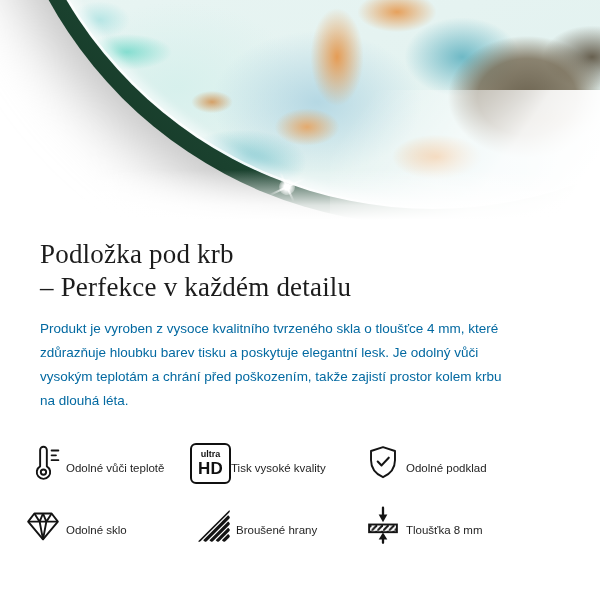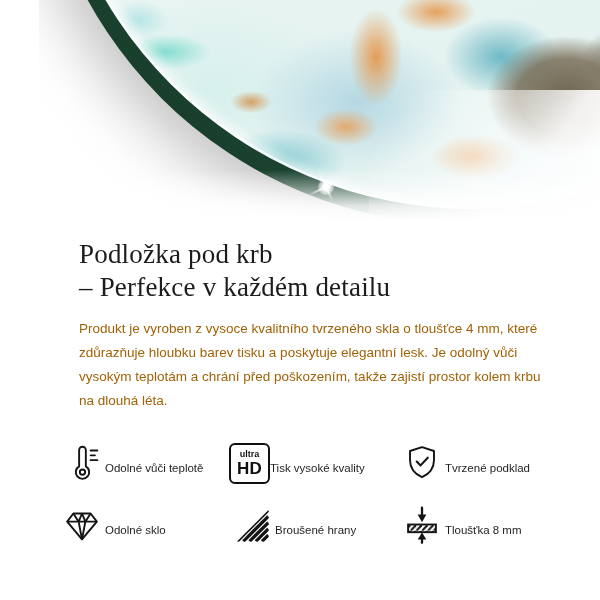--- a/index.html
+++ b/index.html
@@ -1,20 +1,20 @@
 <!DOCTYPE html>
 <html><head>
 <meta charset="utf-8">
 <style>
   html,body{margin:0;padding:0;}
   body{
     width:600px;height:600px;overflow:hidden;background:#ffffff;
     font-family:"Liberation Sans",sans-serif;color:#1f1f1f;
   }
-  .page{position:relative;width:550px;height:600px;background:#fff;margin-left:39px;}
+  .page{position:relative;width:550px;height:600px;background:#fff;}
 
   
   .hero{position:relative;width:600px;height:234px;overflow:hidden;background:#fff;}
   .disc-shadow{
     position:absolute;left:-23px;top:-635px;width:880px;height:880px;border-radius:50%;
     background:#c4c4c4;filter:blur(30px);
   }
   .disc-edge{
     position:absolute;left:-5px;top:-643px;width:868px;height:868px;border-radius:50%;
     background:linear-gradient(225deg,#ffffff 30%,#bfe3c8 55%,#4e8a63 66%,#1d4632 80%,#0f2e1f 96%);
@@ -56,21 +56,21 @@
   .fade-right{position:absolute;left:330px;top:90px;width:270px;height:144px;
     background:linear-gradient(125deg,rgba(255,255,255,0) 12%,rgba(255,255,255,0.9) 60%,#ffffff 85%);}
 
   
   .content{padding:4px 40px 0 40px;}
   h1{
     margin:0;font-family:"Liberation Serif","DejaVu Serif",serif;font-weight:400;
     font-size:27px;line-height:33px;color:#1c1c1c;letter-spacing:0.2px;
   }
   .description{
-    margin:13px 0 0 0;max-width:530px;font-size:13.5px;line-height:24px;color:#a16207;
+    margin:13px 0 0 0;max-width:530px;font-size:13.5px;line-height:24px;color:#0369a1;
   }
 
   
   .features{
     margin-top:26px;padding:0 20px;display:grid;
     grid-template-columns:repeat(3,1fr);row-gap:14px;
   }
   .feature{display:flex;flex-direction:row;align-items:center;}
   .icon-box{height:48px;display:flex;align-items:center;justify-content:center;}
   .feature-label{margin-top:10px;font-size:11.5px;color:#1f1f1f;}
@@ -130,21 +130,21 @@
       <div class="feature-label">Tisk vysoké kvality</div>
     </div>
 
     <div class="feature">
       <div class="icon-box">
         <svg class="ic" width="46" height="46" viewBox="0 0 48 48">
           <path d="M24 7.5 L36.5 11.5 V21 C36.5 30 31 35.5 24 38.8 C17 35.5 11.5 30 11.5 21 V11.5 Z" stroke-linejoin="round"></path>
           <path d="M18.5 22.5 L22.5 26.5 L30 18.5" stroke-width="2.2" stroke-linecap="round" stroke-linejoin="round"></path>
         </svg>
       </div>
-      <div class="feature-label">Tvrzené podklad</div>
+      <div class="feature-label">Odolné podklad</div>
     </div>
 
     <div class="feature">
       <div class="icon-box">
         <svg class="ic" width="46" height="46" viewBox="0 0 48 48" stroke-width="1.8">
           <path d="M15 12 L33 12 L39.5 20.5 L24 39 L8.5 20.5 Z" stroke-linejoin="round"></path>
           <path d="M8.5 20.5 H39.5 M15 12 L20.5 20.5 M33 12 L27.5 20.5 M24 12 L20.5 20.5 M24 12 L27.5 20.5 M20.5 20.5 L24 39 M27.5 20.5 L24 39" stroke-linejoin="round"></path>
         </svg>
       </div>
       <div class="feature-label">Odolné sklo</div>

